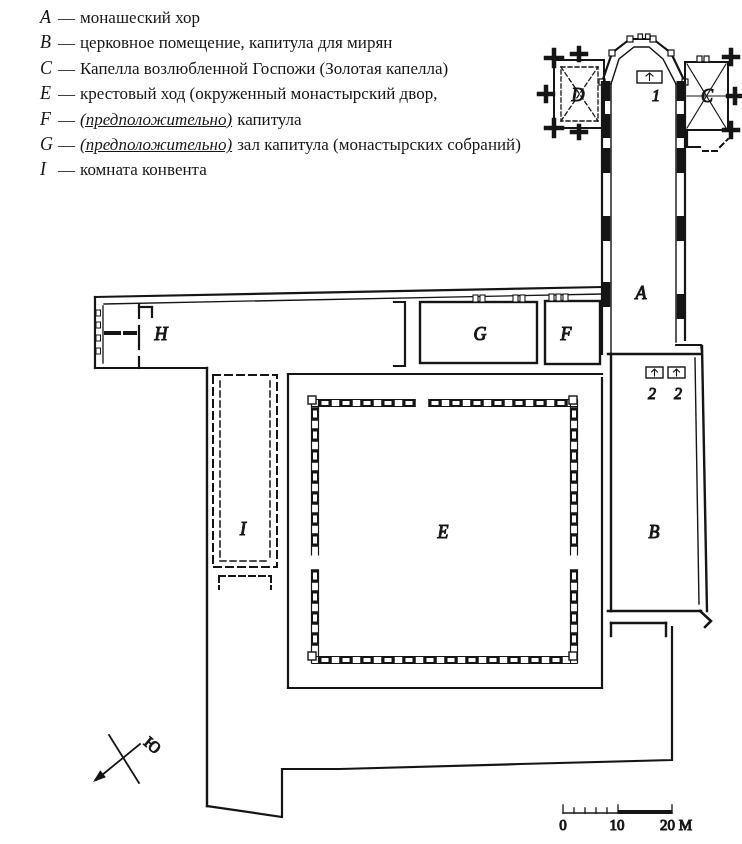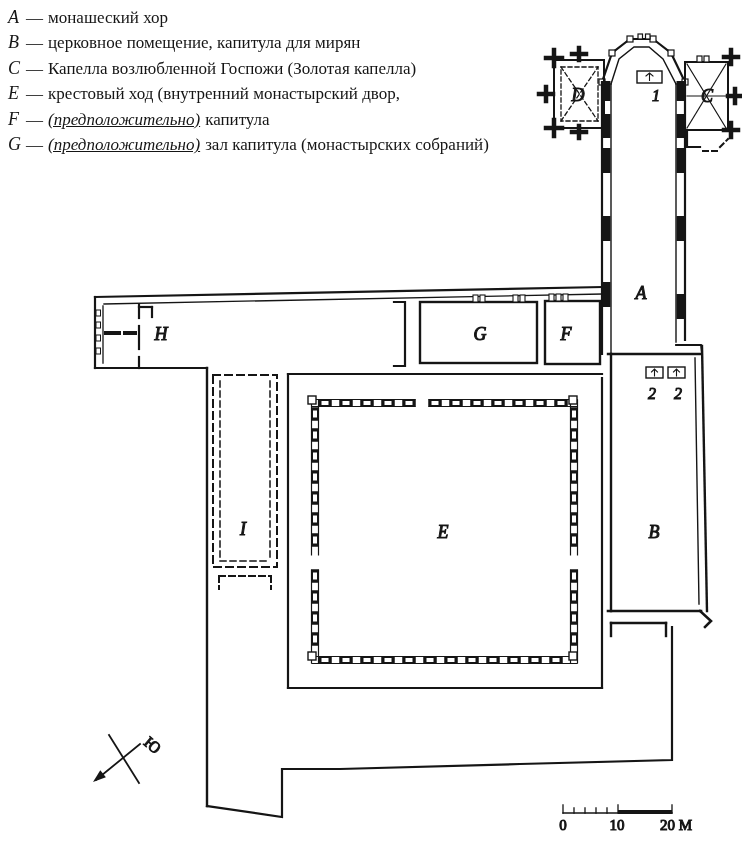--- a/index.html
+++ b/index.html
@@ -1,20 +1,20 @@
 <!DOCTYPE html>
 <html><head>
 <meta charset="utf-8">
 <style>
   html,body{margin:0;padding:0;background:#fff;}
   .page{position:relative;width:742px;height:844px;background:#fff;overflow:hidden;
         font-family:"Liberation Serif","DejaVu Serif",serif;color:#151515;}
   .plan-svg{position:absolute;left:0;top:0;}
   .legend{position:absolute;left:8px;top:5px;width:600px;font-size:17px;line-height:25.4px;}
-  .legend-row{padding-left:38px;text-indent:-38px;white-space:nowrap;}
+  .legend-row{padding-left:38px;text-indent:-38px;white-space:nowrap;margin-left:32px;}
   .legend-cont{padding-left:38px;text-indent:0;white-space:nowrap;}
   .ll{font-style:italic;display:inline-block;width:17px;text-indent:0;font-size:18px;}
   .ls{padding:0 5px 0 1px;}
   .lp{font-style:italic;text-decoration:underline;}
   .lp:not(:empty){margin-right:5px;}
   svg text{font-family:"Liberation Serif","DejaVu Serif",serif;fill:#151515;}
   .room-lbl{font-style:italic;font-size:18px;}
   .num-lbl{font-style:italic;font-size:16px;}
   .scale-lbl{font-size:15px;}
 </style>
@@ -271,23 +271,26 @@
     <div class="legend-row">
       <span class="ll">A</span><span class="ls">—</span><span class="lp"></span><span class="lt">монашеский хор</span>
     </div>
     <div class="legend-row">
       <span class="ll">B</span><span class="ls">—</span><span class="lp"></span><span class="lt">церковное помещение, капитула для мирян</span>
     </div>
     <div class="legend-row">
       <span class="ll">C</span><span class="ls">—</span><span class="lp"></span><span class="lt">Капелла возлюбленной Госпожи (Золотая капелла)</span>
     </div>
     <div class="legend-row">
-      <span class="ll">E</span><span class="ls">—</span><span class="lp"></span><span class="lt">крестовый ход (внутренний монастырский двор,</span>
+      <span class="ll">E</span><span class="ls">—</span><span class="lp"></span><span class="lt">крестовый ход (окруженный монастырский двор,</span>
     </div>
     <div class="legend-row">
       <span class="ll">F</span><span class="ls">—</span><span class="lp">(предположительно)</span><span class="lt">капитула</span>
     </div>
     <div class="legend-row">
       <span class="ll">G</span><span class="ls">—</span><span class="lp">(предположительно)</span><span class="lt">зал капитула (монастырских собраний)</span>
     </div>
+    <div class="legend-row">
+      <span class="ll">I</span><span class="ls">—</span><span class="lp"></span><span class="lt">комната конвента</span>
+    </div>
   </div>
 
 </div>
 
 </body></html>

